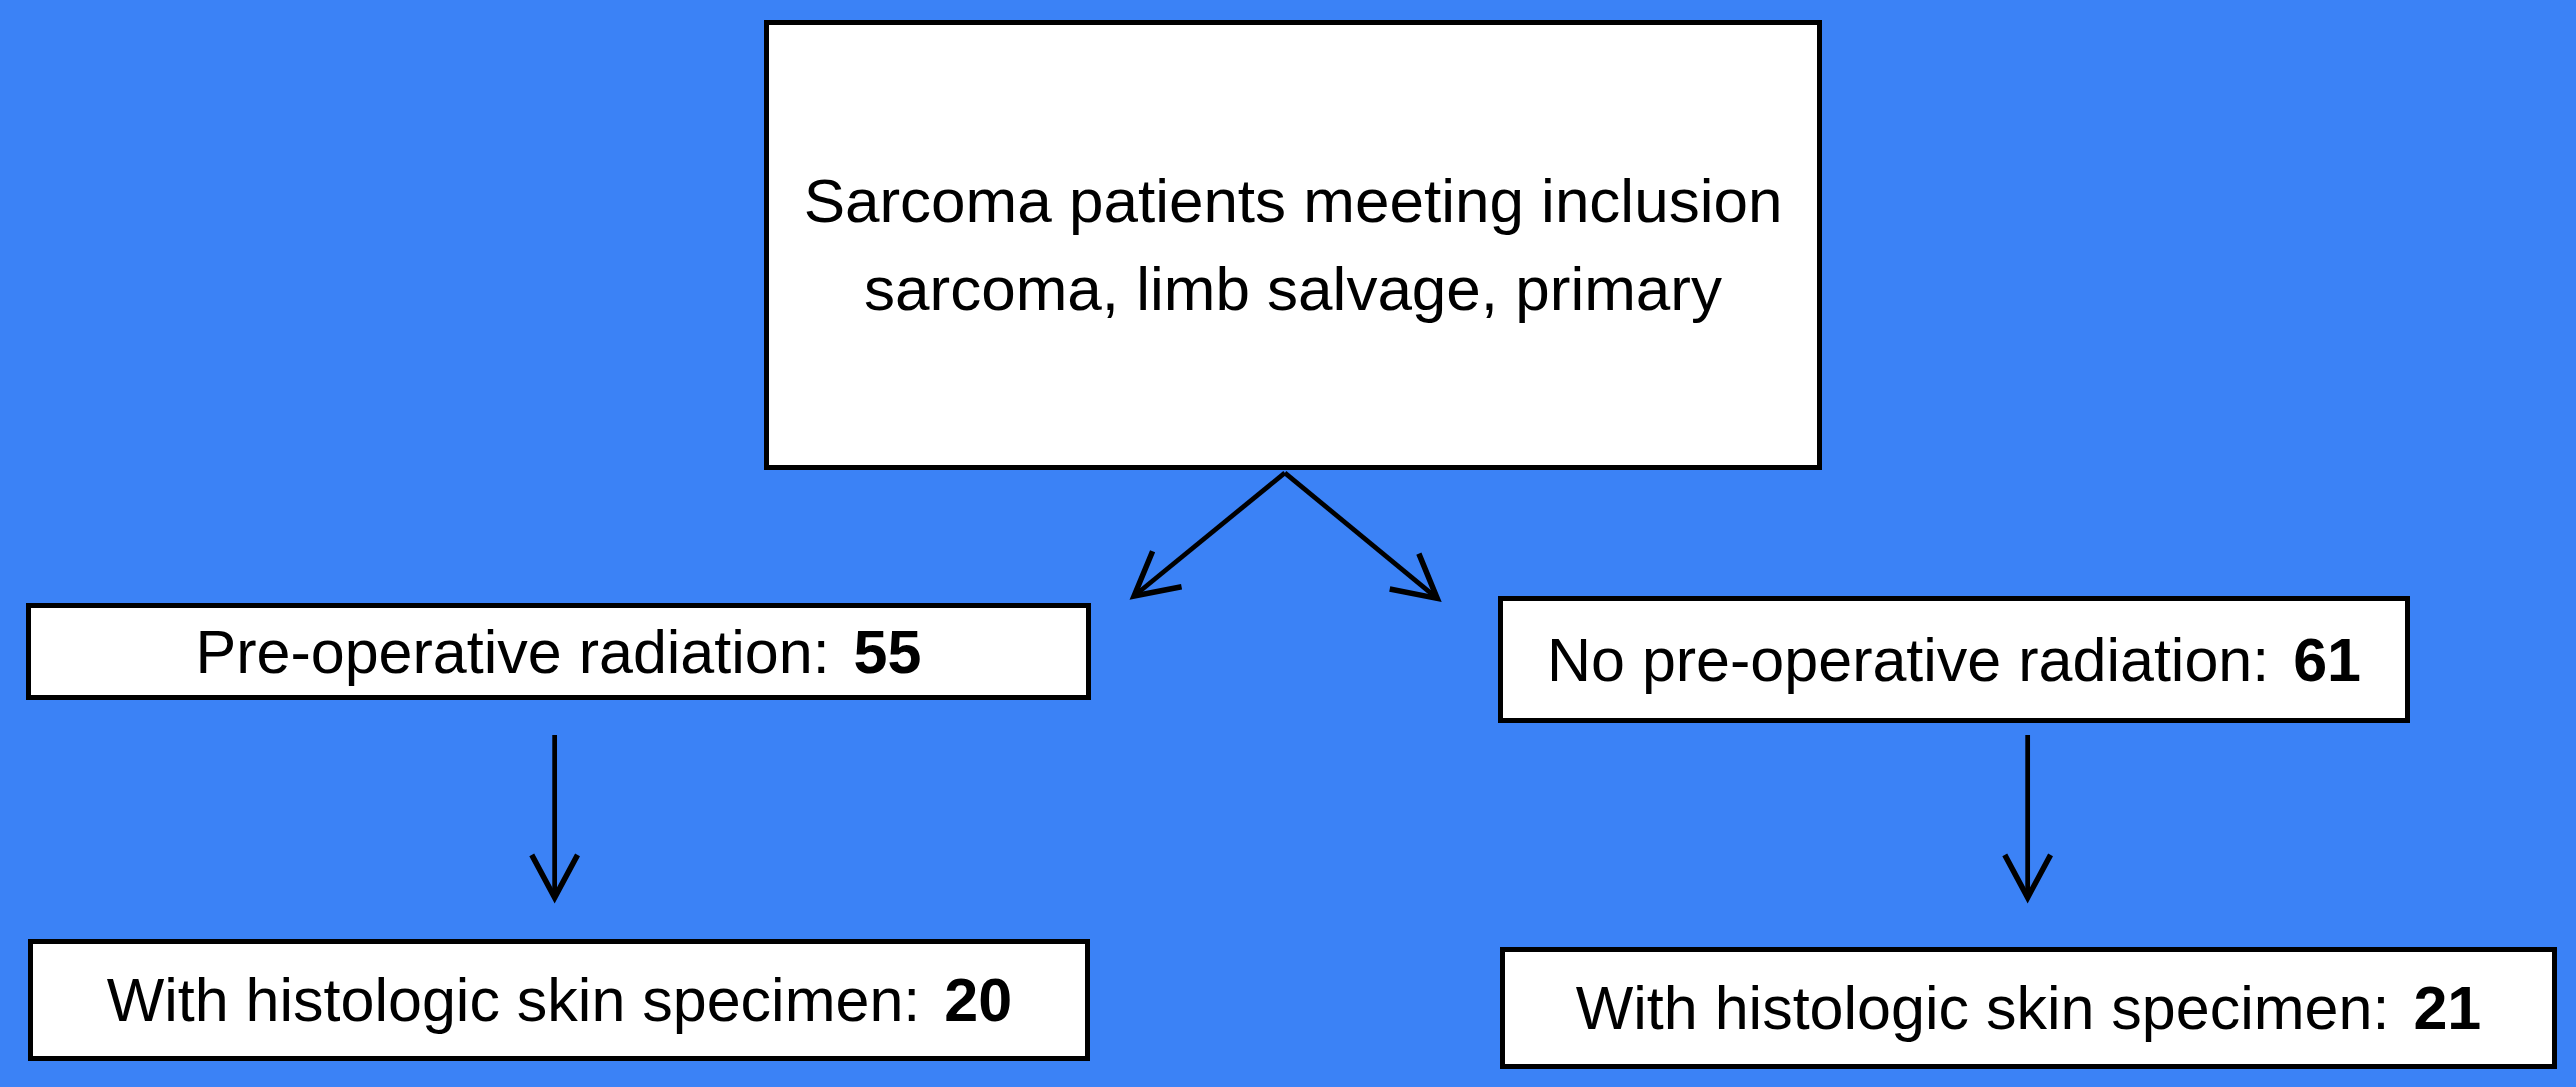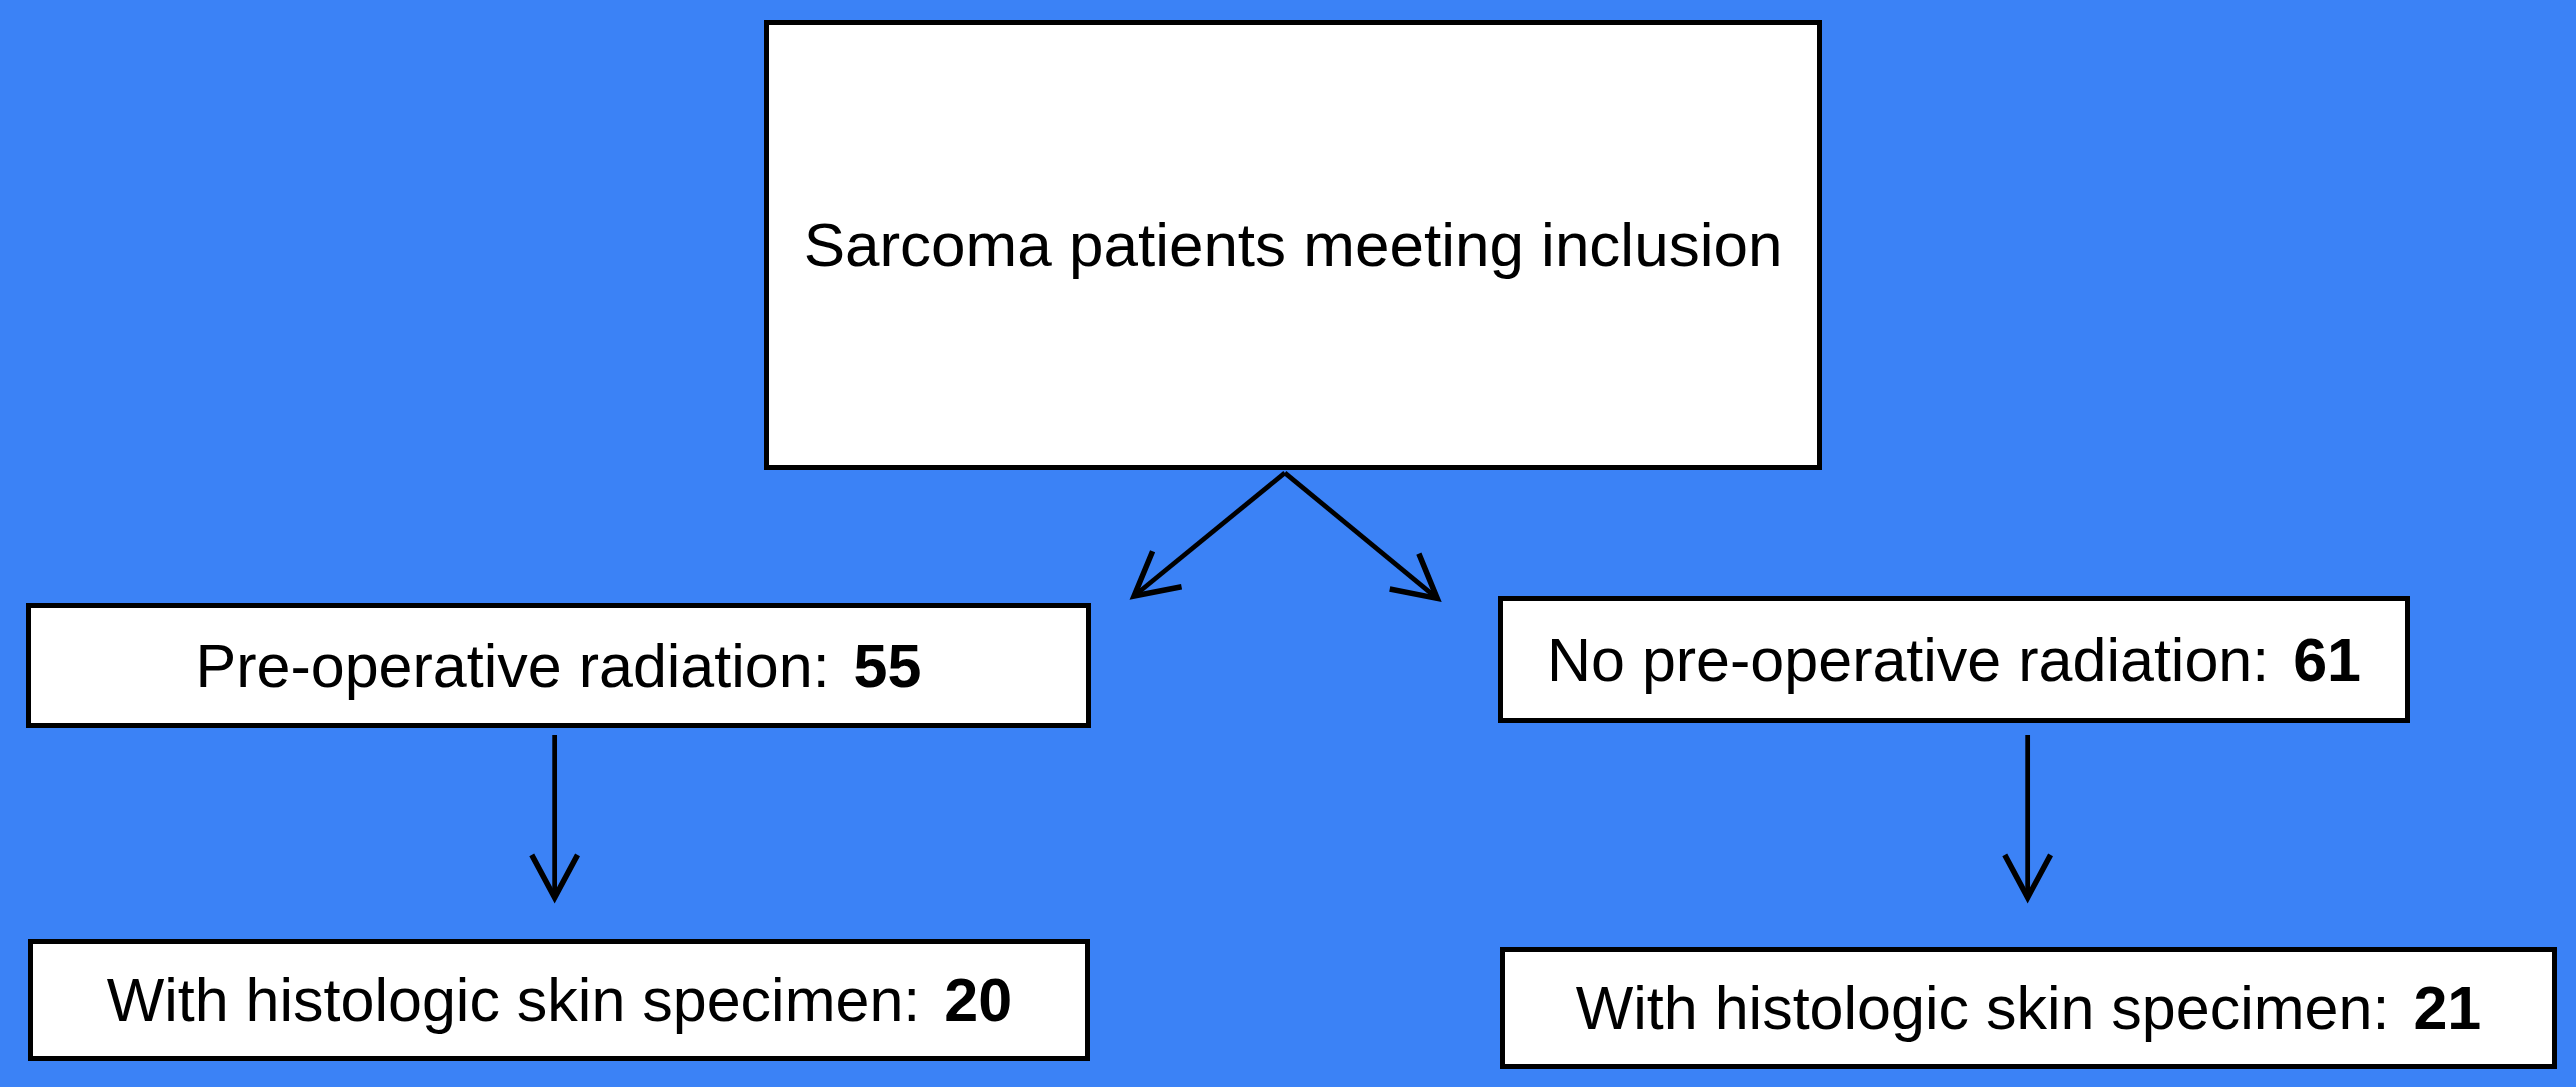--- a/index.html
+++ b/index.html
@@ -25,21 +25,21 @@
   .box.top{
     left:764px;top:20px;width:1058px;height:450px;
     white-space:normal;
   }
   .top-text{
     text-align:center;
     line-height:88px;
     font-size:62px;
     width:100%;
   }
-  .box.mid-left{left:26px;top:603px;width:1065px;height:125px;}
+  .box.mid-left{left:26px;top:603px;width:1065px;height:97px;}
   .box.mid-right{left:1498px;top:596px;width:912px;height:127px;}
   .box.bottom-left{left:28.4px;top:939px;width:1062px;height:122px;}
   .box.bottom-right{left:1500px;top:947px;width:1057px;height:122px;}
   .num{
     font-weight:bold;
     margin-left:24px;
   }
   svg.arrows{
     position:absolute;
     left:0;top:0;
@@ -64,20 +64,21 @@
     </defs>
     <line x1="1627" y1="599" x2="1436" y2="755" marker-end="url(#ah)"></line>
     <line x1="1627" y1="599" x2="1820" y2="758" marker-end="url(#ah)"></line>
     <line x1="702" y1="931" x2="702" y2="1137" marker-end="url(#ah)"></line>
     <line x1="2568" y1="931" x2="2568" y2="1137" marker-end="url(#ah)"></line>
   </svg>
 
   <div class="box top">
     <div class="top-text">
       <div>Sarcoma patients meeting inclusion</div>
+      <div>sarcoma, limb salvage, primary</div>
     </div>
   </div>
 
   <div class="box mid-left">
     <span>Pre-operative radiation:</span>
     <span class="num">55</span>
   </div>
 
   <div class="box mid-right">
     <span>No pre-operative radiation:</span>

